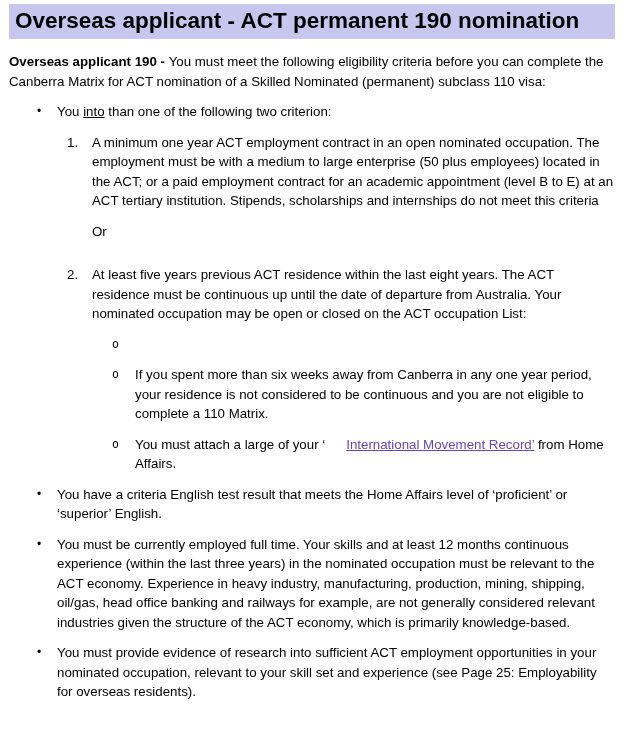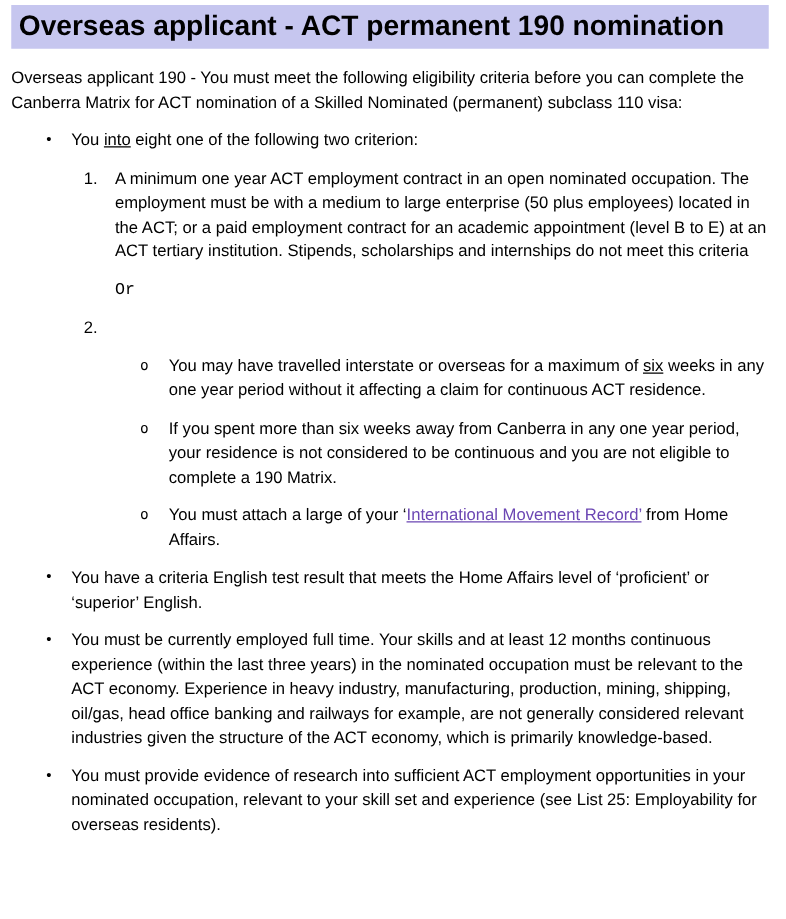--- a/index.html
+++ b/index.html
@@ -18,86 +18,86 @@
   }
   .title {
     background: #c6c6ef; 
     font-weight: bold;
     font-size: 22.5px;
     line-height: 28px;
     margin: 0 0 13px 0;
     padding: 3px 6px 4px 6px;
   }
   .para { margin: 0 0 11px 0; }
-  .or-line { margin: 0 0 11px 83px; font-family: Liberation Mono, monospace; }
+  .or-line { margin: 0 0 24px 83px; }
   .li { display: flex; margin: 0 0 11px 0; }
   .li .marker { flex: 0 0 auto; }
   .li .text { flex: 1 1 auto; }
   .l1 { padding-left: 28px; }
   .l1 .marker { width: 20px; font-size: 12px; }
   .ln { padding-left: 58px; }
   .ln .marker { width: 25px; }
   .ls { padding-left: 103px; }
   .ls .marker {
     width: 23px;
     font-family: "DejaVu Sans Mono", monospace;
     font-size: 11.5px;
   }
-  b, strong { font-weight: normal; }
+  b, strong { font-weight: bold; }
   u { text-decoration: underline; }
-  a.doc-link { color: #6b46b3; cursor: pointer; }
+  a.doc-link { color: #6b46b3; cursor: pointer; margin-left: 21px; }
 </style>
 </head>
 <body>
 
 <div class="page">
 
   <h1 class="title" style="background-color: rgb(198, 198, 239);">Overseas applicant - ACT permanent 190 nomination</h1>
 
   <p class="para"><strong>Overseas applicant 190 - </strong><span>You must meet the following eligibility criteria before you can complete the Canberra Matrix for ACT nomination of a Skilled Nominated (permanent) subclass 110 visa:</span></p>
 
   <div class="li l1">
     <span class="marker">•</span>
-    <span class="text"><span>You </span><u>into</u><span> eight one of the following two criterion:</span></span>
+    <span class="text"><span>You </span><u>into</u><span> than one of the following two criterion:</span></span>
   </div>
 
   <div class="li ln">
     <span class="marker">1.</span>
     <span class="text">A minimum one year ACT employment contract in an open nominated occupation. The employment must be with a medium to large enterprise (50 plus employees) located in the ACT; or a paid employment contract for an academic appointment (level B to E) at an ACT tertiary institution. Stipends, scholarships and internships do not meet this criteria</span>
   </div>
 
   <p class="or-line">Or</p>
 
   <div class="li ln">
     <span class="marker">2.</span>
+    <span class="text">At least five years previous ACT residence within the last eight years. The ACT residence must be continuous up until the date of departure from Australia. Your nominated occupation may be open or closed on the ACT occupation List:</span>
   </div>
 
   <div class="li ls">
     <span class="marker">o</span>
-    <span class="text"><span>You may have travelled interstate or overseas for a maximum of </span><u>six</u><span> weeks in any one year period without it affecting a claim for continuous ACT residence.</span></span>
   </div>
 
   <div class="li ls">
     <span class="marker">o</span>
-    <span class="text">If you spent more than six weeks away from Canberra in any one year period, your residence is not considered to be continuous and you are not eligible to complete a 190 Matrix.</span>
+    <span class="text">If you spent more than six weeks away from Canberra in any one year period, your residence is not considered to be continuous and you are not eligible to complete a 110 Matrix.</span>
   </div>
 
   <div class="li ls">
     <span class="marker">o</span>
     <span class="text"><span>You must attach a large of your ‘</span><a class="doc-link" href="#" style="color: rgb(107, 70, 179);">International Movement Record’</a><span> from Home Affairs.</span></span>
   </div>
 
   <div class="li l1">
     <span class="marker">•</span>
     <span class="text">You have a criteria English test result that meets the Home Affairs level of ‘proficient’ or ‘superior’ English.</span>
   </div>
 
   <div class="li l1">
     <span class="marker">•</span>
     <span class="text">You must be currently employed full time. Your skills and at least 12 months continuous experience (within the last three years) in the nominated occupation must be relevant to the ACT economy. Experience in heavy industry, manufacturing, production, mining, shipping, oil/gas, head office banking and railways for example, are not generally considered relevant industries given the structure of the ACT economy, which is primarily knowledge-based.</span>
   </div>
 
   <div class="li l1">
     <span class="marker">•</span>
-    <span class="text">You must provide evidence of research into sufficient ACT employment opportunities in your nominated occupation, relevant to your skill set and experience (see List 25: Employability for overseas residents).</span>
+    <span class="text">You must provide evidence of research into sufficient ACT employment opportunities in your nominated occupation, relevant to your skill set and experience (see Page 25: Employability for overseas residents).</span>
   </div>
 
 </div>
 
 </body></html>

